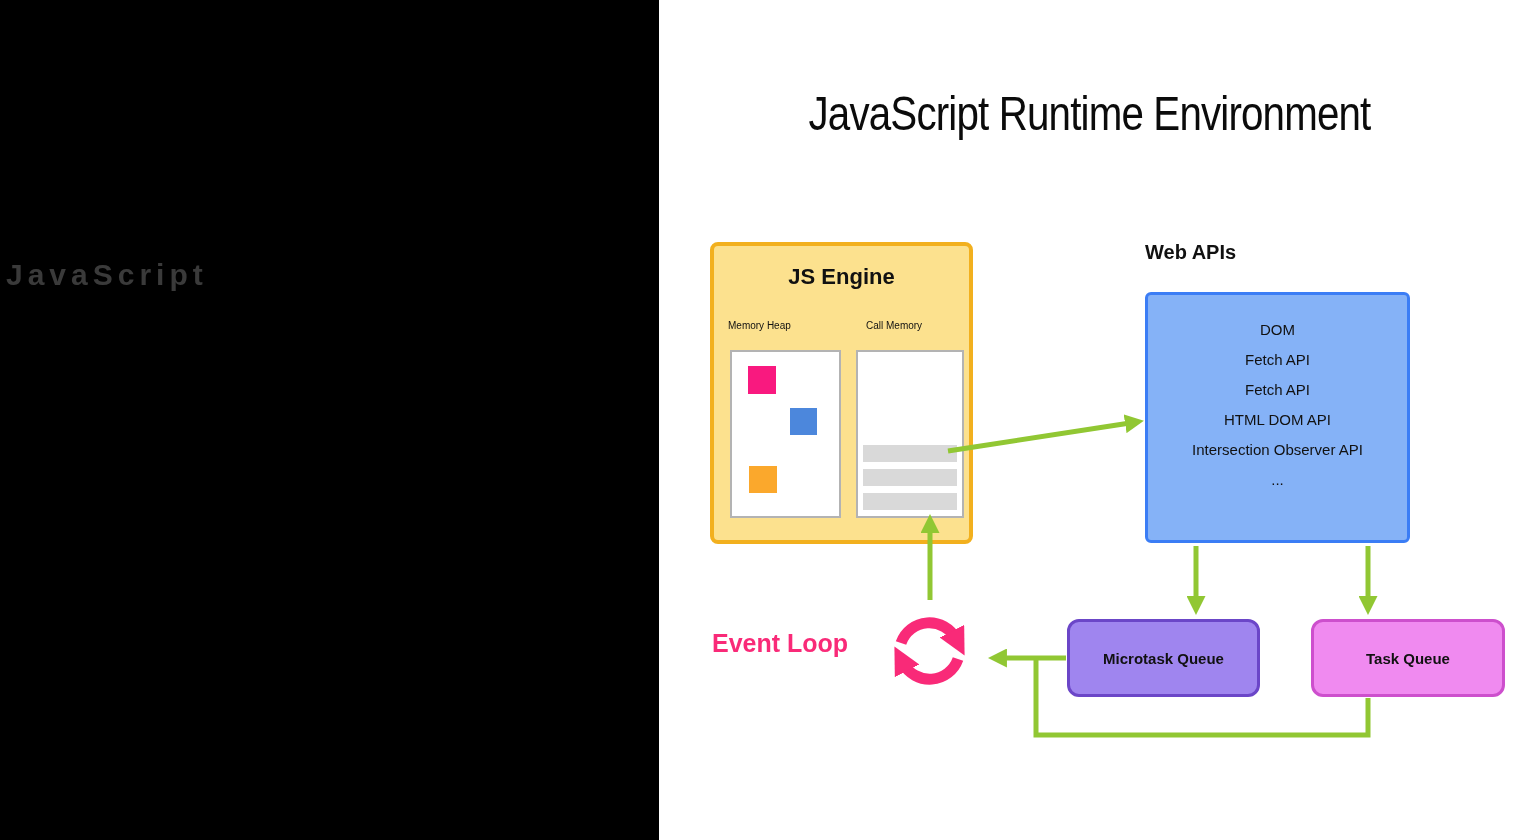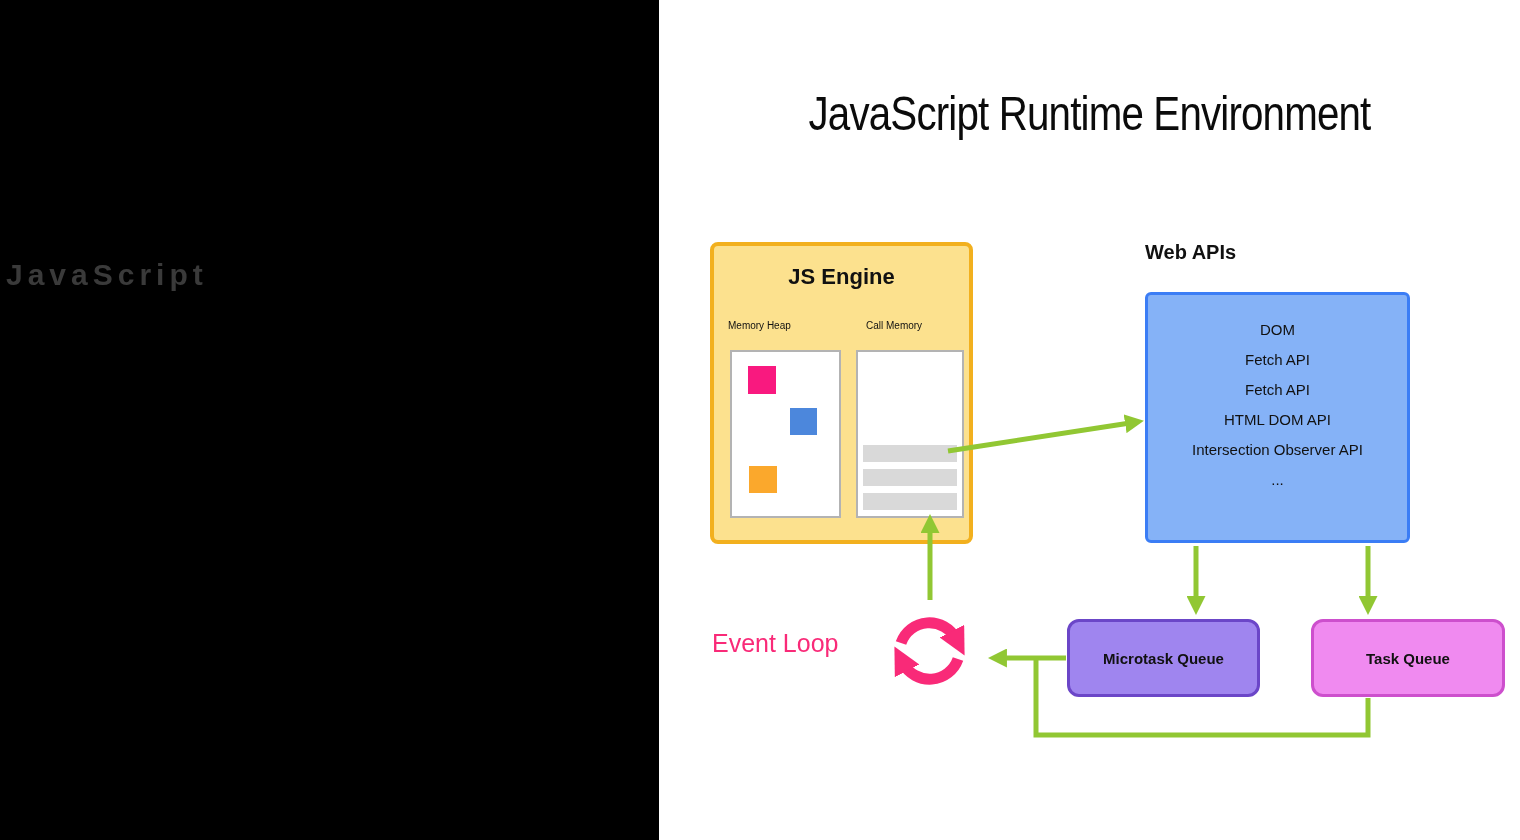--- a/index.html
+++ b/index.html
@@ -87,21 +87,21 @@
     border:3px solid var(--purple_border,#6b46c8);
   }
   .task-queue{
     left:652px;width:194px;
     background:var(--magenta_fill,#f08af0);
     border:3px solid var(--magenta_border,#cd4fcd);
   }
   
   .event-loop-label{
     position:absolute;left:53px;top:629px;
-    font-size:25px;font-weight:400;color:var(--pink,#f92a78);white-space:nowrap;
+    font-size:25px;font-weight:700;color:var(--pink,#f92a78);white-space:nowrap;
   }
   .cycle-icon{position:absolute;left:219px;top:605px;width:102px;height:90px;}
   
   .connectors{position:absolute;left:0;top:0;width:1520px;height:840px;pointer-events:none;}
 </style>
 </head>
 <body>
 
 <div class="left-panel">
   <div class="watermark">JavaScript</div>

